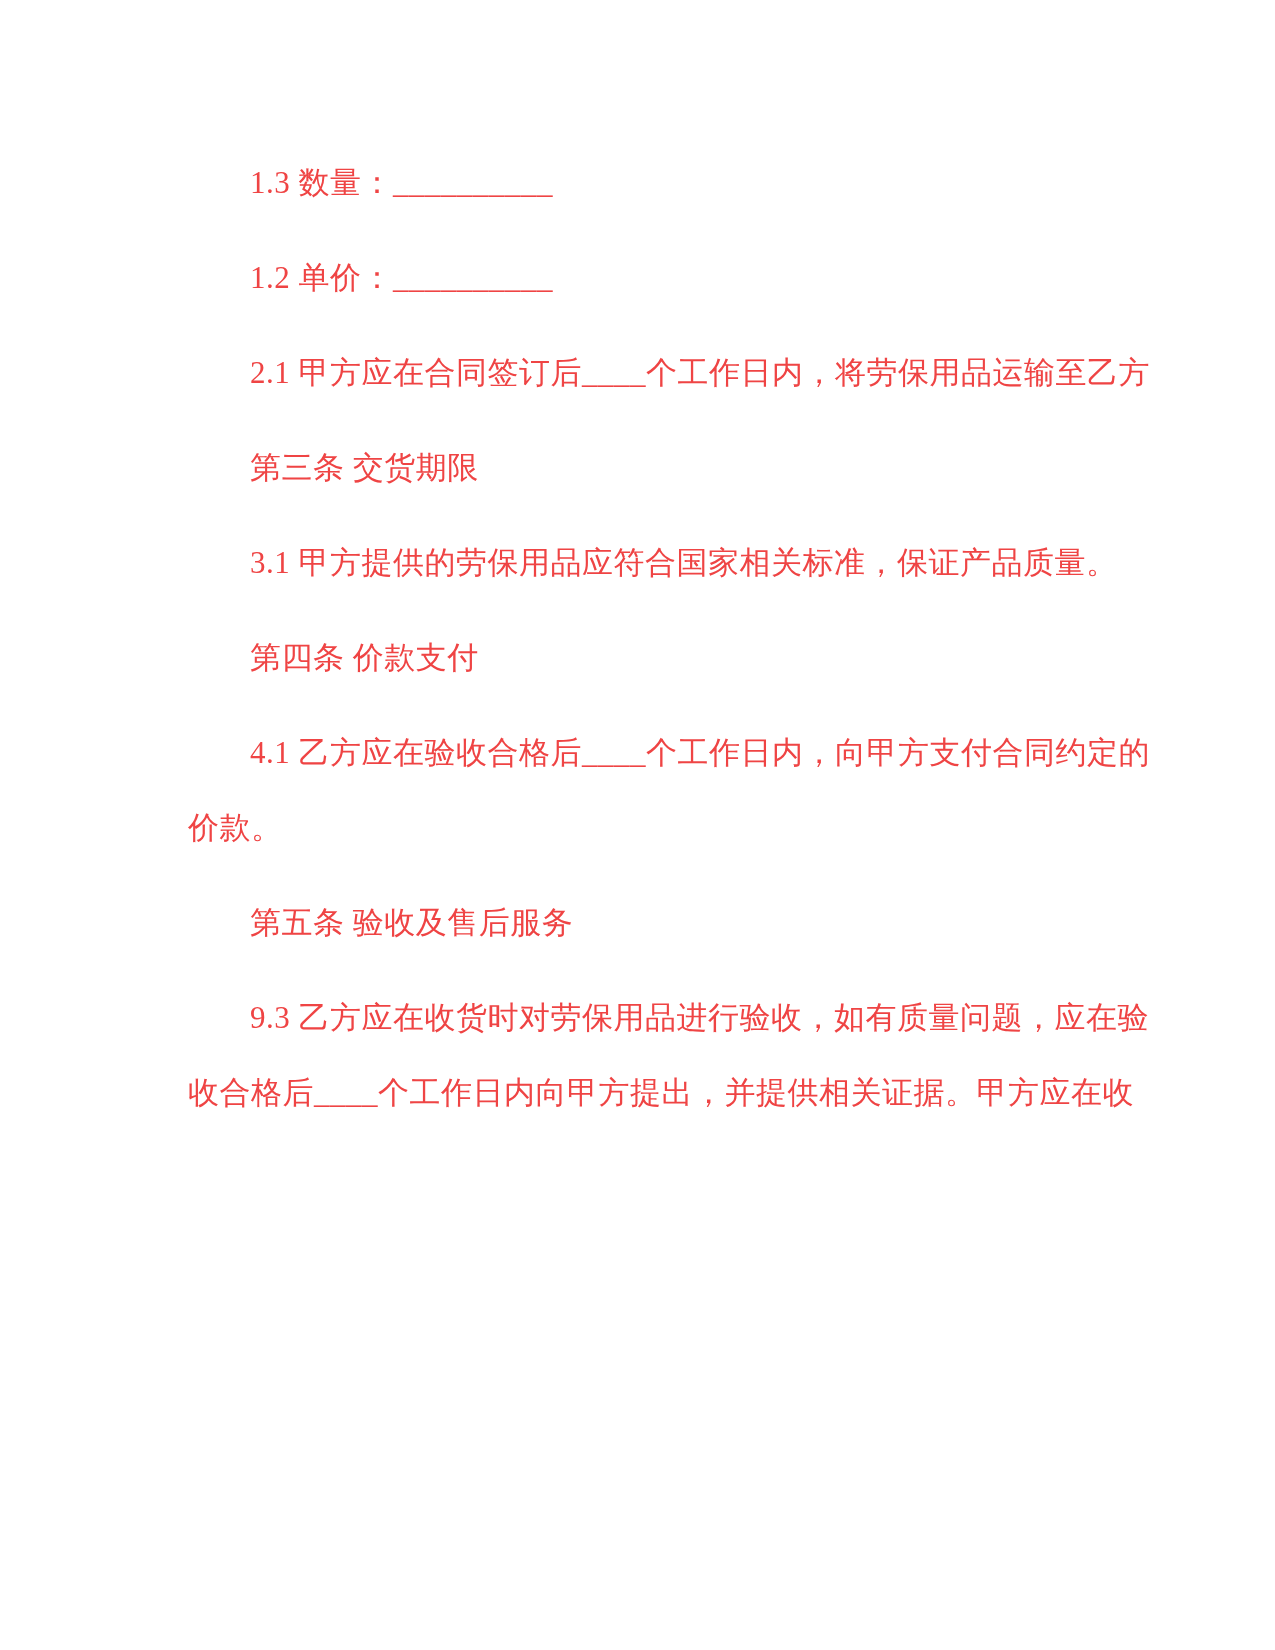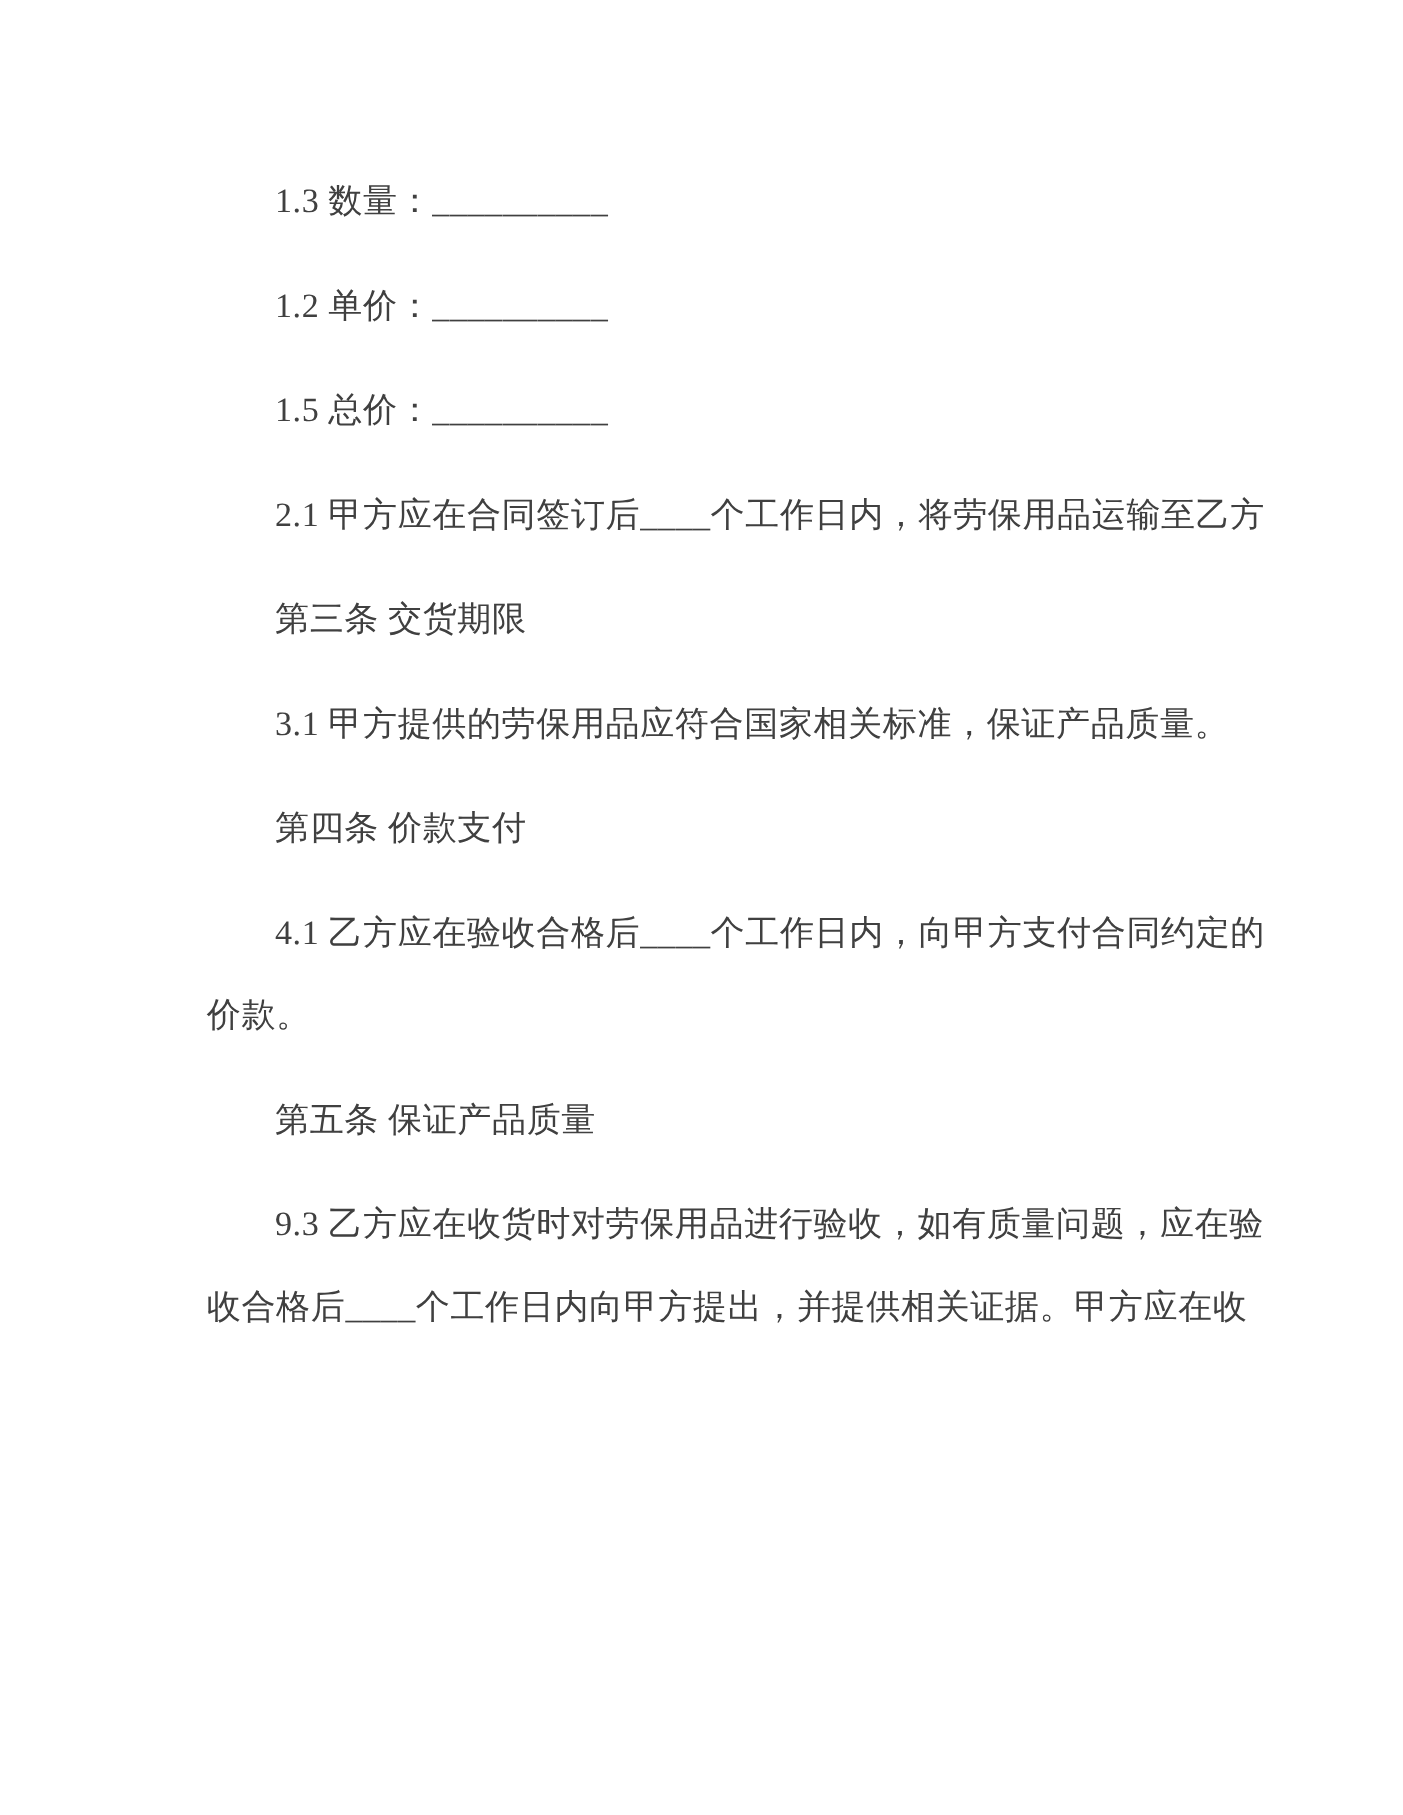--- a/index.html
+++ b/index.html
@@ -7,21 +7,21 @@
     padding: 0;
     background: #ffffff;
   }
   .page {
     position: relative;
     width: 1275px;
     height: 1650px;
     background: #ffffff;
     overflow: hidden;
     font-family: "Liberation Serif", "DejaVu Serif", serif;
-    color: #404040;
+    color: #ef4444;
   }
   .content {
     position: absolute;
     left: 188px;
     top: 145px;
     width: 970px;
     font-size: 31px;
     line-height: 75px;
     letter-spacing: 0.5px;
   }
@@ -42,23 +42,20 @@
   <div class="content">
 
     <div class="para">
       <div class="line first">1.3 数量：__________</div>
     </div>
 
     <div class="para">
       <div class="line first">1.2 单价：__________</div>
     </div>
 
-    <div class="para">
-      <div class="line first">1.5 总价：__________</div>
-    </div>
 
 
     <div class="para">
       <div class="line first">2.1 甲方应在合同签订后____个工作日内，将劳保用品运输至乙方</div>
     </div>
 
     <div class="para">
       <div class="line first">第三条 交货期限</div>
     </div>
 
@@ -69,21 +66,21 @@
     <div class="para">
       <div class="line first">第四条 价款支付</div>
     </div>
 
     <div class="para">
       <div class="line first">4.1 乙方应在验收合格后____个工作日内，向甲方支付合同约定的</div>
       <div class="line">价款。</div>
     </div>
 
     <div class="para">
-      <div class="line first">第五条 保证产品质量</div>
+      <div class="line first">第五条 验收及售后服务</div>
     </div>
 
     <div class="para">
       <div class="line first">9.3 乙方应在收货时对劳保用品进行验收，如有质量问题，应在验</div>
       <div class="line">收合格后____个工作日内向甲方提出，并提供相关证据。甲方应在收</div>
     </div>
 
   </div>
 </div>
 

